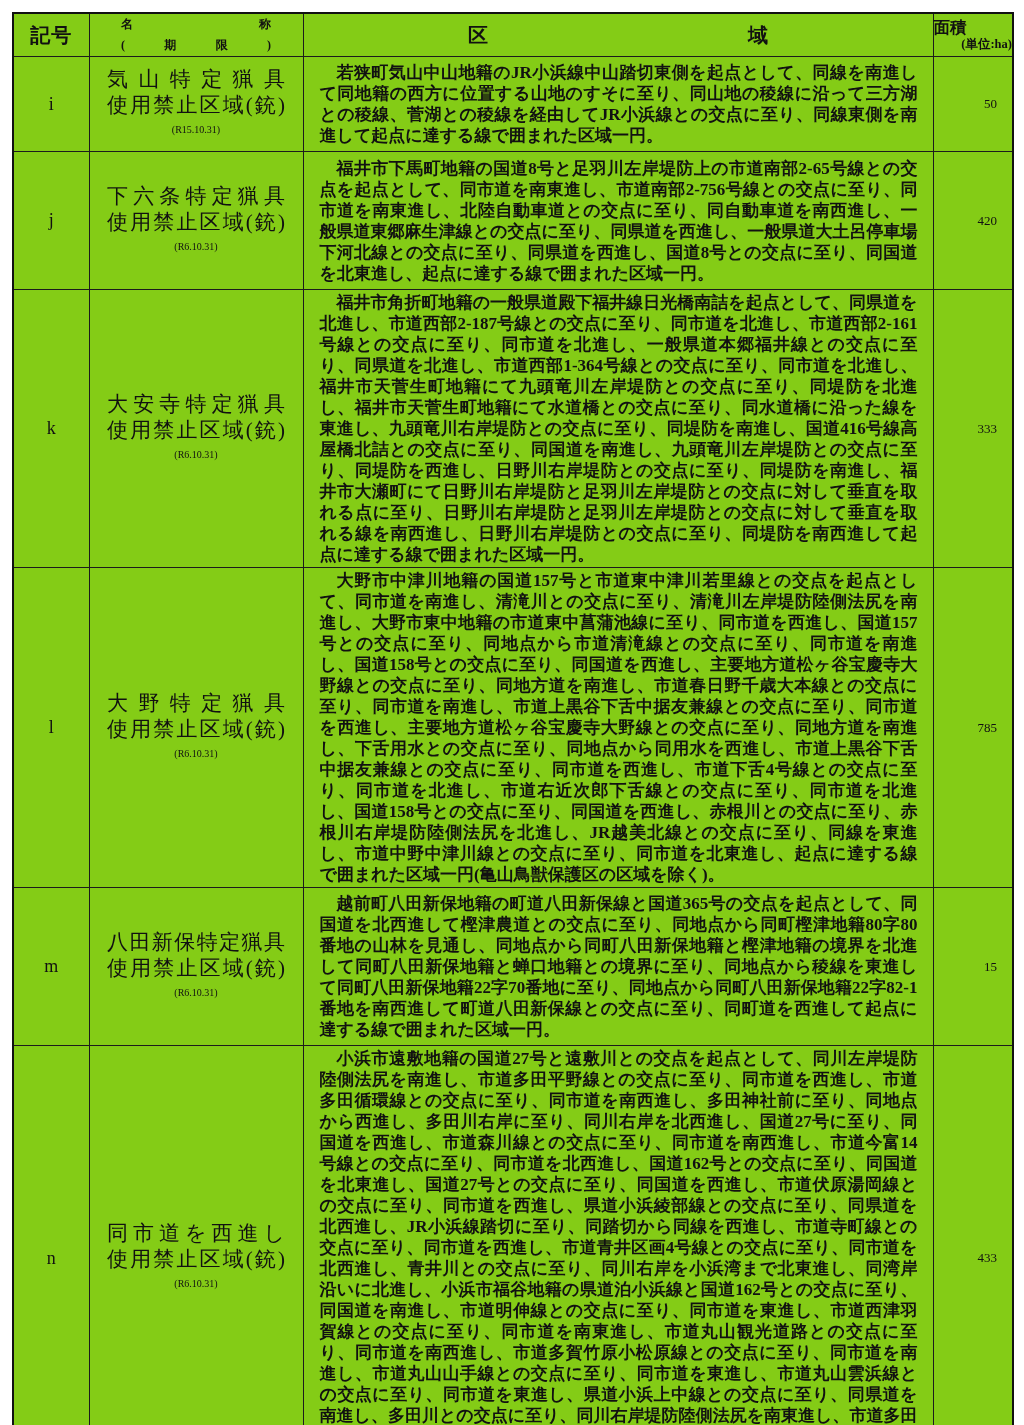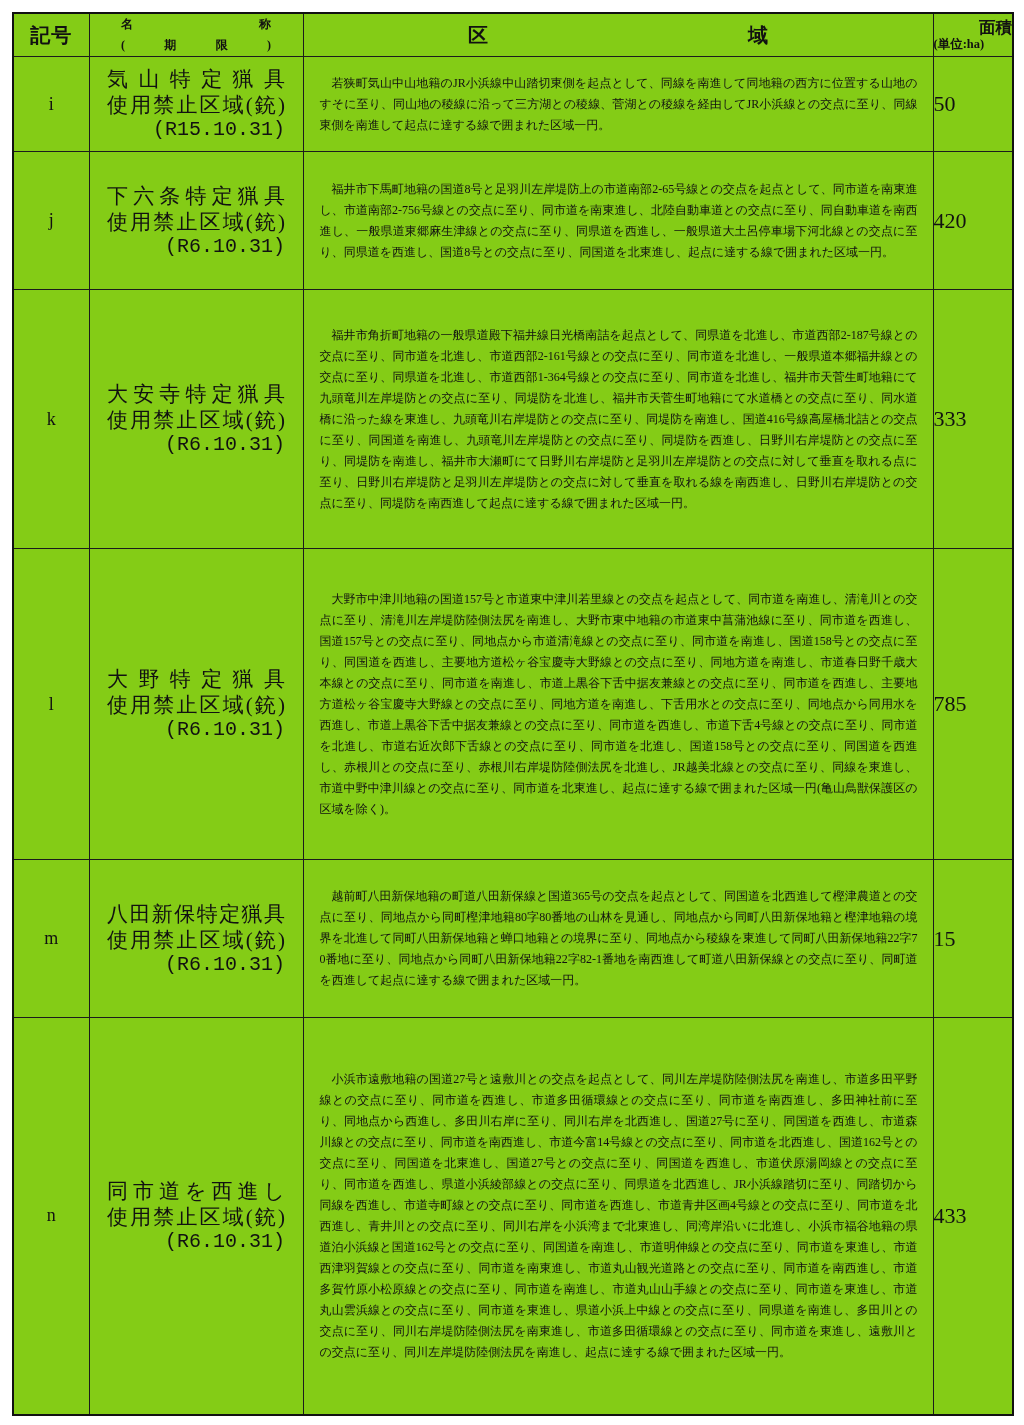--- a/index.html
+++ b/index.html
@@ -22,34 +22,34 @@
   tr.r-l{height:311px;}
   tr.r-m{height:158px;}
   tr.r-n{height:397px;}
   
   th{font-weight:600;}
   .h-sym{font-size:20px;letter-spacing:1px;text-align:center;}
   .h-name-line{width:150px;margin:0 auto;font-size:12px;text-align:justify;
                text-align-last:justify;text-justify:inter-character;line-height:21px;}
   .h-area{width:300px;margin:0 auto;font-size:20px;text-align:justify;
           text-align-last:justify;text-justify:inter-character;}
-  .h-size1{font-size:16.5px;text-align:right;line-height:18px;}
-  .h-size2{font-size:12.5px;text-align:left;line-height:15px;font-weight:600;}
+  .h-size1{font-size:16.5px;text-align:left;line-height:18px;}
+  .h-size2{font-size:12.5px;text-align:right;line-height:15px;font-weight:600;}
   
   .sym-cell{text-align:center;font-size:18px;}
   .name-block{width:178px;margin:0 auto;}
   .name-line{font-size:21px;line-height:26px;text-align:justify;
              text-align-last:justify;text-justify:inter-character;}
-  .term-line{font-size:20px;line-height:24px;text-align:right;
-             font-family:Liberation Mono, monospace;}
+  .term-line{font-size:10px;line-height:24px;text-align:center;
+             font-family:Liberation Serif, serif;}
   .desc-cell{vertical-align:middle;}
-  .desc-text{font-size:12px;line-height:21px;text-align:justify;
+  .desc-text{font-size:17px;line-height:21px;text-align:justify;
              text-justify:inter-ideograph;text-indent:1em;margin:0;
-             padding:2px 15px 2px 16px;word-break:break-all;}
-  .size-cell{text-align:left;font-size:22px;padding-right:15px !important;}
+             padding:2px 15px 2px 16px;word-break:break-all;font-weight:bold;}
+  .size-cell{text-align:right;font-size:13px;padding-right:15px !important;}
 </style>
 </head>
 <body>
 
 <div class="sheet">
   <table class="doc">
     <colgroup>
       <col class="c-sym">
         <col class="c-name">
         <col class="c-desc">

